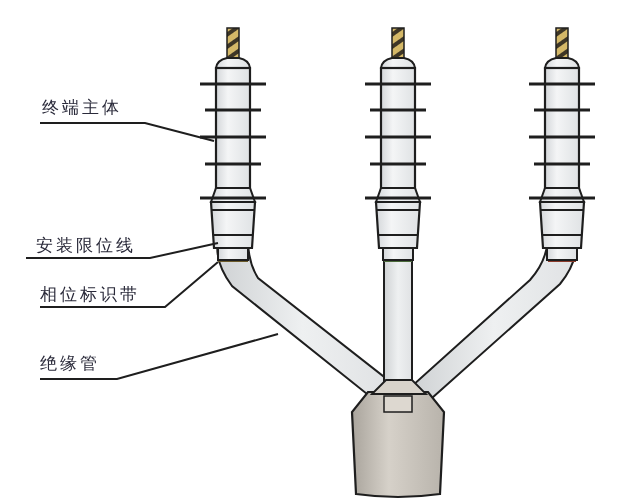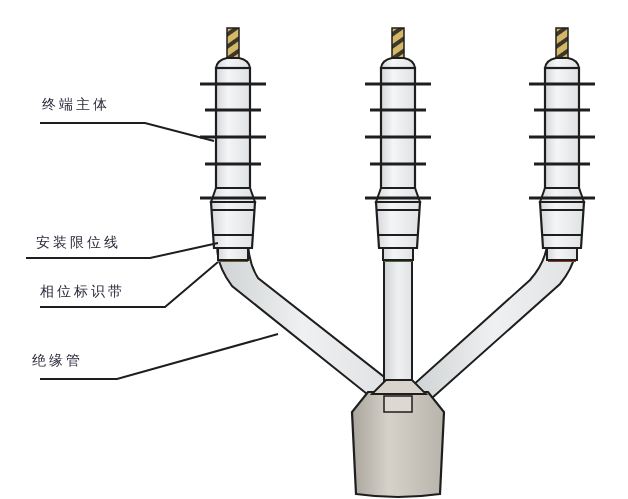--- a/index.html
+++ b/index.html
@@ -1,21 +1,21 @@
 <!DOCTYPE html>
 <html><head>
   <meta charset="utf-8">
   <style>
     html, body { margin: 0; padding: 0; background: #ffffff; }
     body { width: 628px; height: 499px; position: relative; overflow: hidden; font-family: "DejaVu Sans", sans-serif; }
     svg { position: absolute; left: 0; top: 0; }
     .label {
       position: absolute;
       font-family: Liberation Mono, monospace;
-      font-size: 14px;
+      font-size: 17px;
       color: #2a2a3a;
       letter-spacing: 3px;
       white-space: nowrap;
     }
   </style>
 </head>
 <body>
 
 <svg width="628" height="499" viewBox="0 0 628 499" xmlns="http://www.w3.org/2000/svg">
   <defs>
@@ -82,13 +82,13 @@
 
   <polyline points="40,123 145,123 214,141" fill="none" stroke="#1e1e1e" stroke-width="2"></polyline>
   <polyline points="26,258 150,258 218,243" fill="none" stroke="#1e1e1e" stroke-width="2"></polyline>
   <polyline points="40,307 165,307 218,262" fill="none" stroke="#1e1e1e" stroke-width="2"></polyline>
   <polyline points="40,379 117,379 278,334" fill="none" stroke="#1e1e1e" stroke-width="2"></polyline>
 </svg>
 
 <div class="label" style="left:42px; top:96px;">终端主体</div>
 <div class="label" style="left:36px; top:234px;">安装限位线</div>
 <div class="label" style="left:40px; top:283px;text-align:right;">相位标识带</div>
-<div class="label" style="left:32px; top:352px;text-align:center;">绝缘管</div>
+<div class="label" style="left:40px; top:352px;text-align:center;">绝缘管</div>
 
 </body></html>

